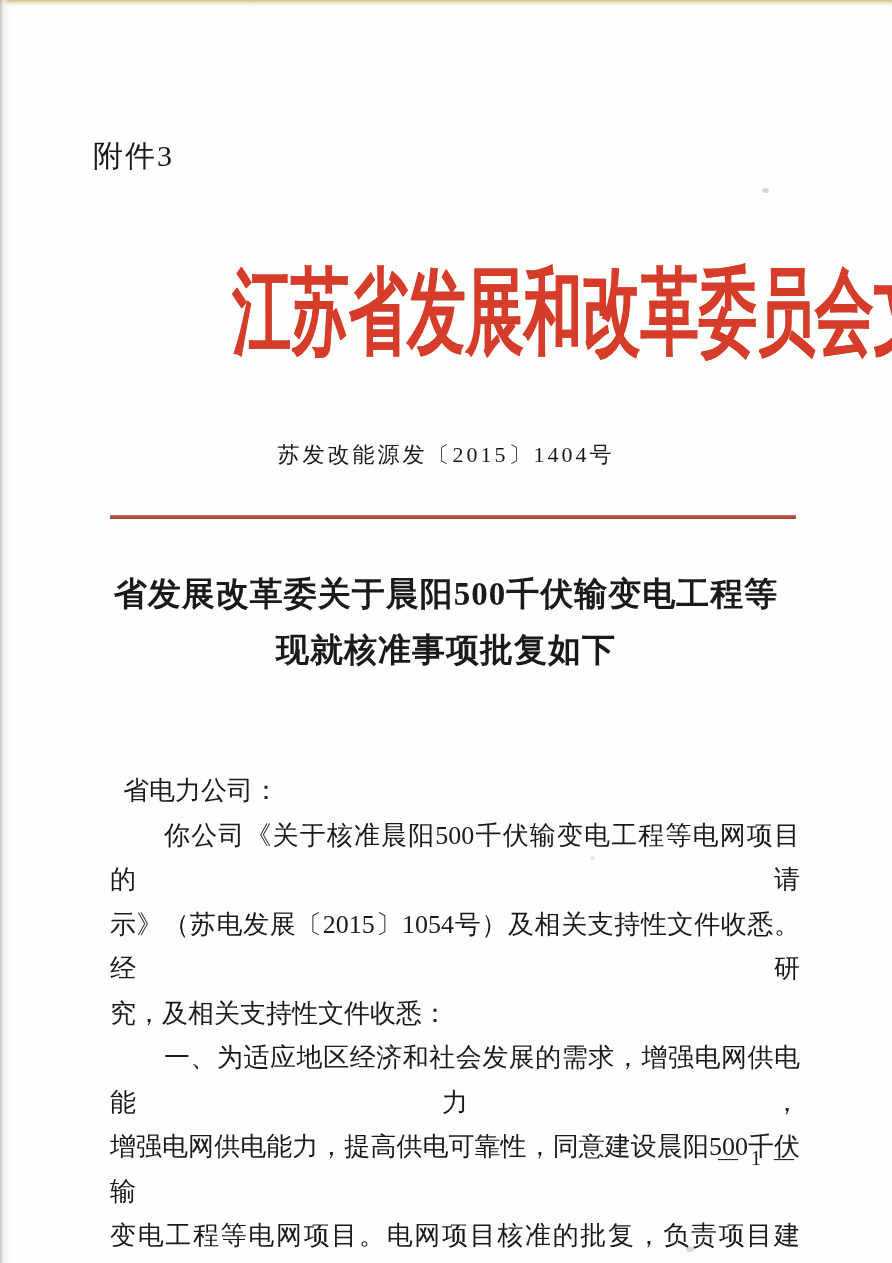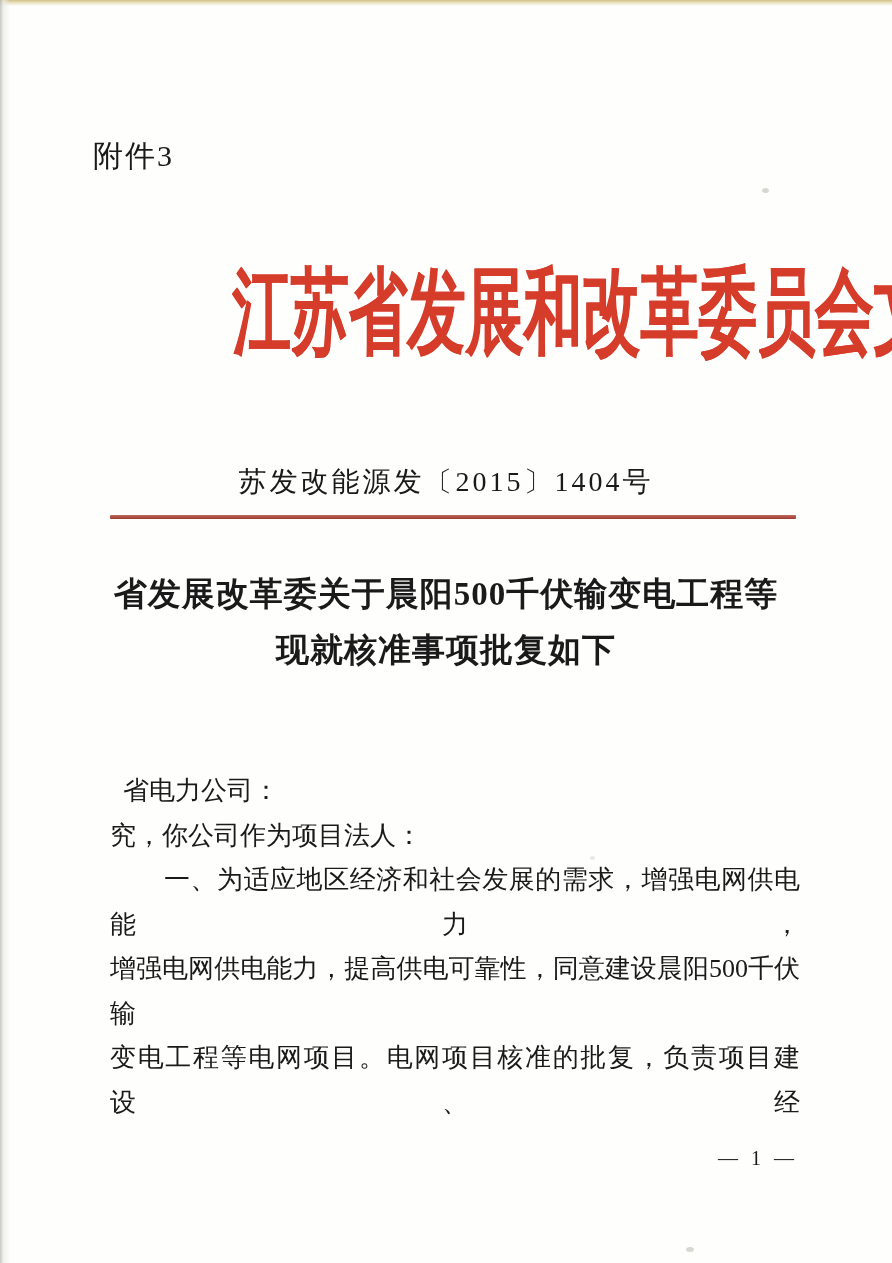--- a/index.html
+++ b/index.html
@@ -21,22 +21,22 @@
 
   .attachment{position:absolute;left:93px;top:136px;font-size:30px;letter-spacing:2px;}
 
   .red-header{position:absolute;top:258px;left:0;width:100%;text-align:center;white-space:nowrap;}
   .red-header-text{
     display:inline-block;font-size:94px;font-weight:bold;color:#d63c2a;
     transform:scaleX(0.62);transform-origin:center;white-space:nowrap;line-height:1.15;
     text-shadow:1px 0 0 #d63c2a;
   }
 
-  .doc-number{position:absolute;top:463px;left:0;width:100%;text-align:center;
-    font-size:28px;letter-spacing:3px;}
+  .doc-number{position:absolute;top:440px;left:0;width:100%;text-align:center;
+    font-size:22px;letter-spacing:3px;}
 
   .red-rule{position:absolute;left:110px;top:515px;width:686px;height:4px;
     background:linear-gradient(to bottom,#c16a5d,#9c3a30);border-radius:1px;}
 
   .doc-title{position:absolute;top:566px;left:0;width:100%;text-align:center;
     font-size:33px;font-weight:bold;line-height:56px;letter-spacing:1px;}
 
   .body-block{position:absolute;left:110px;top:729px;width:690px;
     font-size:26px;line-height:44.5px;margin-top:40px;}
   .salutation{padding-left:13px;}
@@ -67,21 +67,23 @@
 
   <div class="red-rule"></div>
 
   <div class="doc-title">
     <div>省发展改革委关于晨阳500千伏输变电工程等</div>
     <div>现就核准事项批复如下</div>
   </div>
 
   <div class="body-block">
     <div class="salutation">省电力公司：</div>
-    <div class="line">究，你公司作为项目法人：</div>
+    <div class="line indent fill">你公司《关于核准晨阳500千伏输变电工程等电网项目的请</div>
+    <div class="line fill">示》（苏电发展〔2015〕1054号）及相关支持性文件收悉。经研</div>
+    <div class="line">究，及相关支持性文件收悉：</div>
     <div class="line indent fill">一、为适应地区经济和社会发展的需求，增强电网供电能力，</div>
     <div class="line fill">增强电网供电能力，提高供电可靠性，同意建设晨阳500千伏输</div>
     <div class="line fill">变电工程等电网项目。电网项目核准的批复，负责项目建设、经</div>
 
   </div>
 
   <div class="page-number">— 1 —</div>
 
 </div>
 

